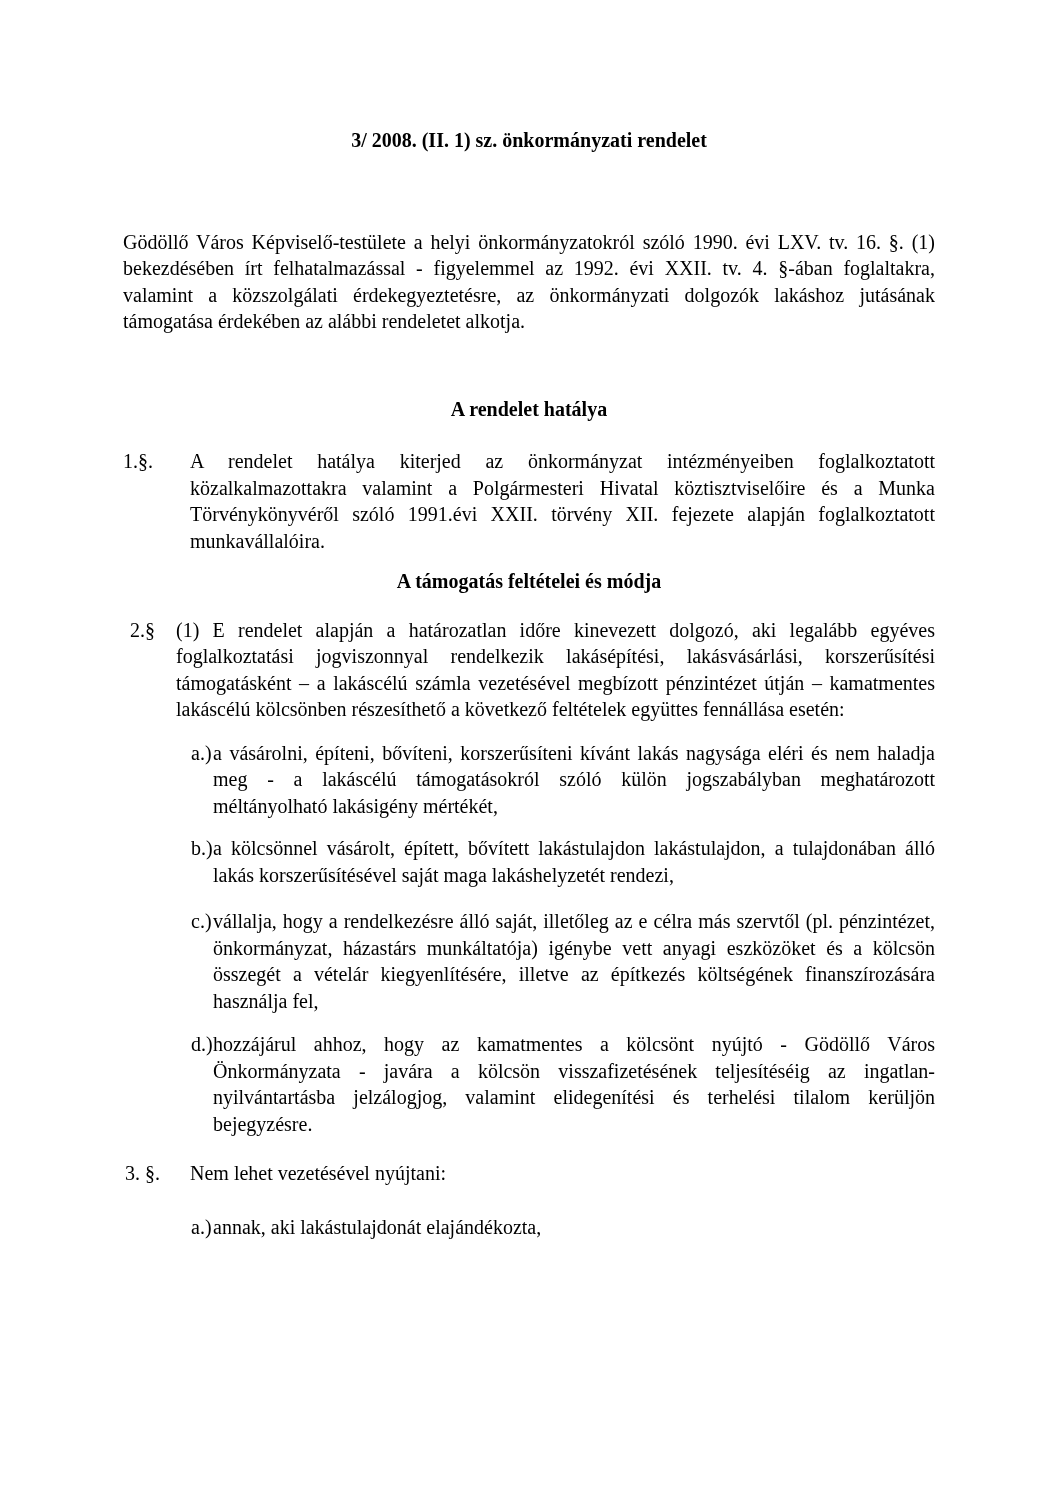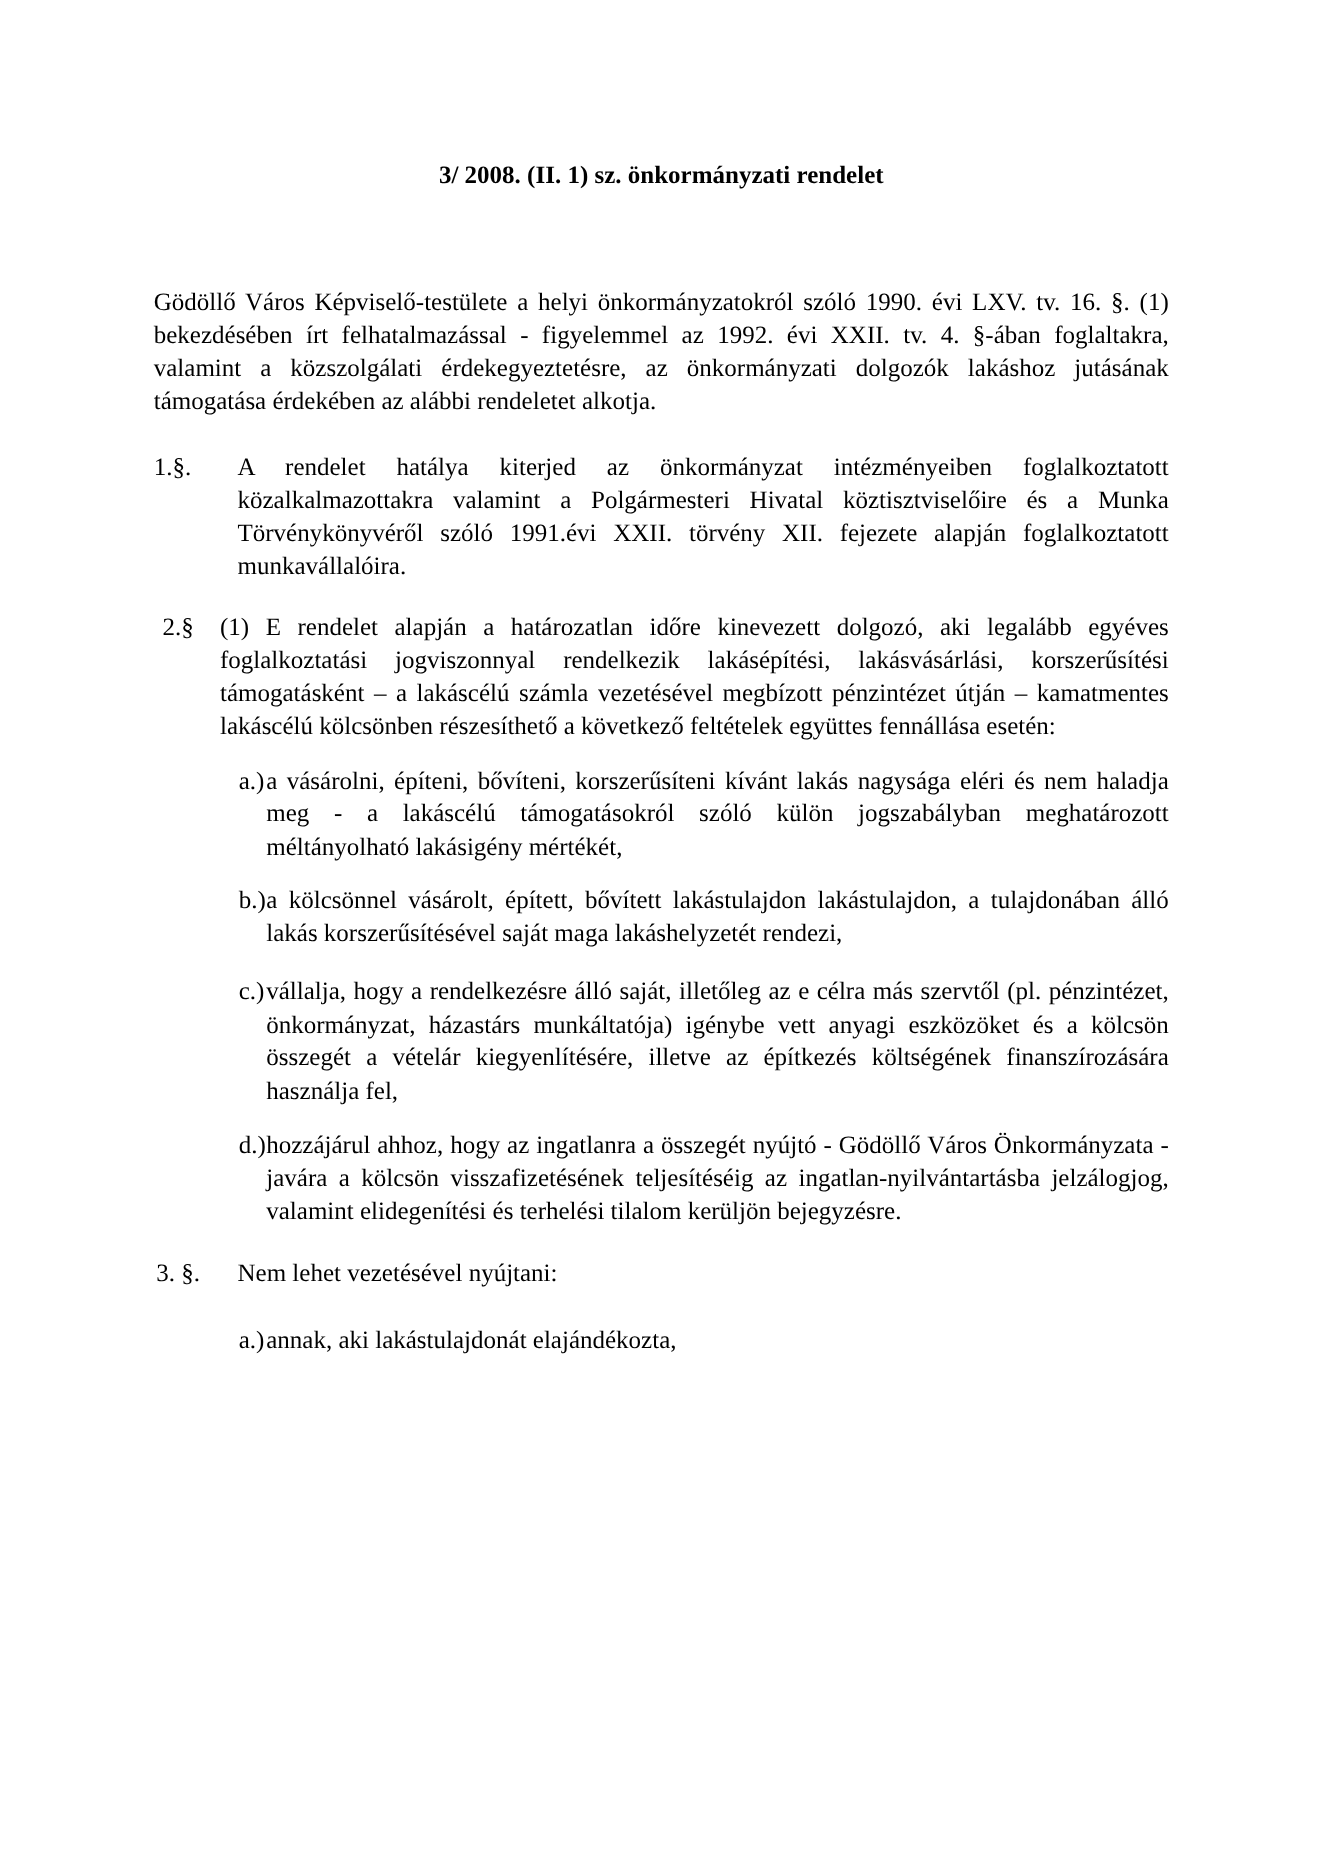--- a/index.html
+++ b/index.html
@@ -69,26 +69,28 @@
 </head>
 <body>
 
 <div class="page">
 
   <div class="title">3/ 2008. (II. 1)  sz. önkormányzati rendelet</div>
 
 
   <p class="preamble">Gödöllő Város Képviselő-testülete a helyi önkormányzatokról szóló 1990. évi LXV. tv. 16. §. (1) bekezdésében írt felhatalmazással - figyelemmel az 1992. évi XXII. tv. 4. §-ában foglaltakra, valamint a közszolgálati érdekegyeztetésre, az önkormányzati dolgozók lakáshoz jutásának támogatása érdekében az alábbi rendeletet alkotja.</p>
 
+  <div class="heading h-scope">A rendelet hatálya</div>
 
   <div class="clause c1">
     <span class="marker">1.§.</span>
     <div class="body">A rendelet hatálya kiterjed az önkormányzat intézményeiben foglalkoztatott közalkalmazottakra valamint a Polgármesteri Hivatal köztisztviselőire és a Munka Törvénykönyvéről szóló 1991.évi XXII. törvény XII. fejezete alapján foglalkoztatott munkavállalóira.</div>
   </div>
 
+  <div class="heading h-cond">A támogatás feltételei és módja</div>
 
   <div class="clause c2">
     <span class="marker">2.§</span>
     <div class="body">(1) E rendelet alapján a határozatlan időre kinevezett dolgozó, aki legalább egyéves foglalkoztatási jogviszonnyal rendelkezik lakásépítési, lakásvásárlási, korszerűsítési támogatásként – a lakáscélú számla vezetésével megbízott pénzintézet útján – kamatmentes lakáscélú kölcsönben részesíthető a következő feltételek együttes fennállása esetén:</div>
   </div>
 
   <div class="item it-a">
     <span class="marker">a.)</span>
     <div class="body">a vásárolni, építeni, bővíteni, korszerűsíteni kívánt lakás nagysága eléri és nem haladja meg - a lakáscélú támogatásokról szóló külön jogszabályban meghatározott méltányolható lakásigény mértékét,</div>
   </div>
@@ -98,21 +100,21 @@
     <div class="body">a kölcsönnel vásárolt, épített, bővített lakástulajdon lakástulajdon, a tulajdonában álló lakás korszerűsítésével saját maga lakáshelyzetét rendezi,</div>
   </div>
 
   <div class="item it-c">
     <span class="marker">c.)</span>
     <div class="body">vállalja, hogy a rendelkezésre álló saját, illetőleg az e célra más szervtől (pl. pénzintézet, önkormányzat, házastárs munkáltatója) igénybe vett anyagi eszközöket és a kölcsön összegét a vételár kiegyenlítésére, illetve az építkezés költségének finanszírozására használja fel,</div>
   </div>
 
   <div class="item it-d">
     <span class="marker">d.)</span>
-    <div class="body">hozzájárul ahhoz, hogy az ingatlanra a összegét nyújtó - Gödöllő Város Önkormányzata - javára a kölcsön visszafizetésének teljesítéséig az ingatlan-nyilvántartásba jelzálogjog, valamint elidegenítési és terhelési tilalom kerüljön bejegyzésre.</div>
+    <div class="body">hozzájárul ahhoz, hogy az kamatmentes a kölcsönt nyújtó - Gödöllő Város Önkormányzata - javára a kölcsön visszafizetésének teljesítéséig az ingatlan-nyilvántartásba jelzálogjog, valamint elidegenítési és terhelési tilalom kerüljön bejegyzésre.</div>
   </div>
 
   <div class="clause c3">
     <span class="marker">3. §.</span>
     <div class="body">Nem lehet vezetésével nyújtani:</div>
   </div>
 
   <div class="item it-a3">
     <span class="marker">a.)</span>
     <div class="body">annak, aki lakástulajdonát elajándékozta,</div>

